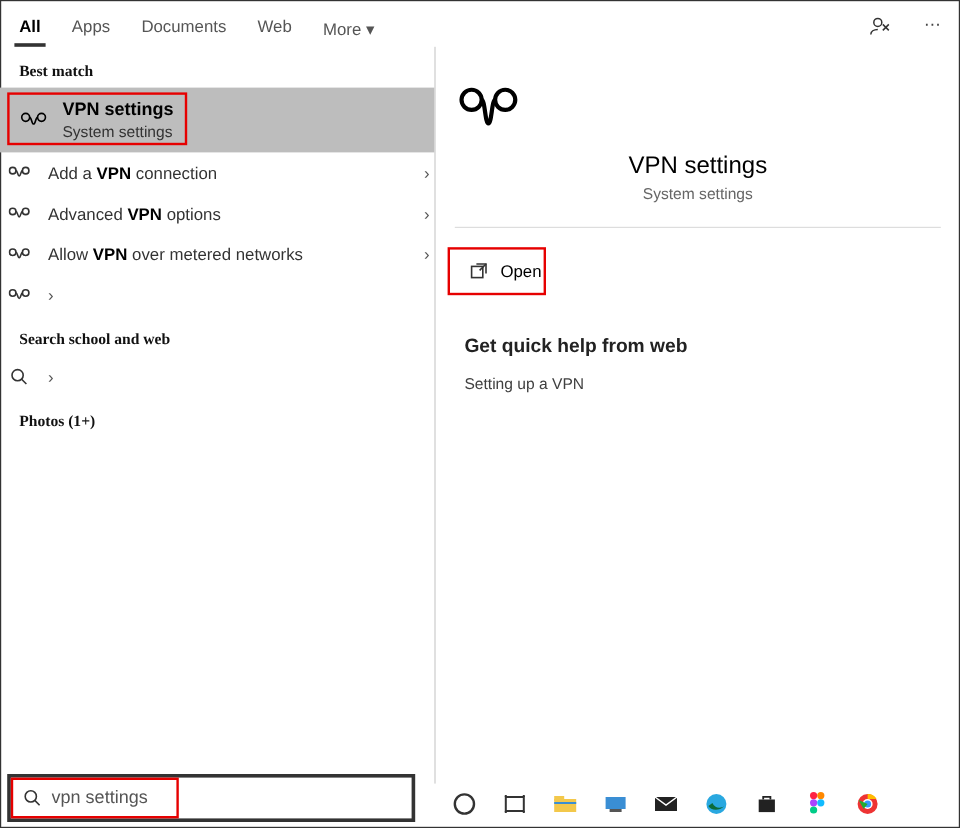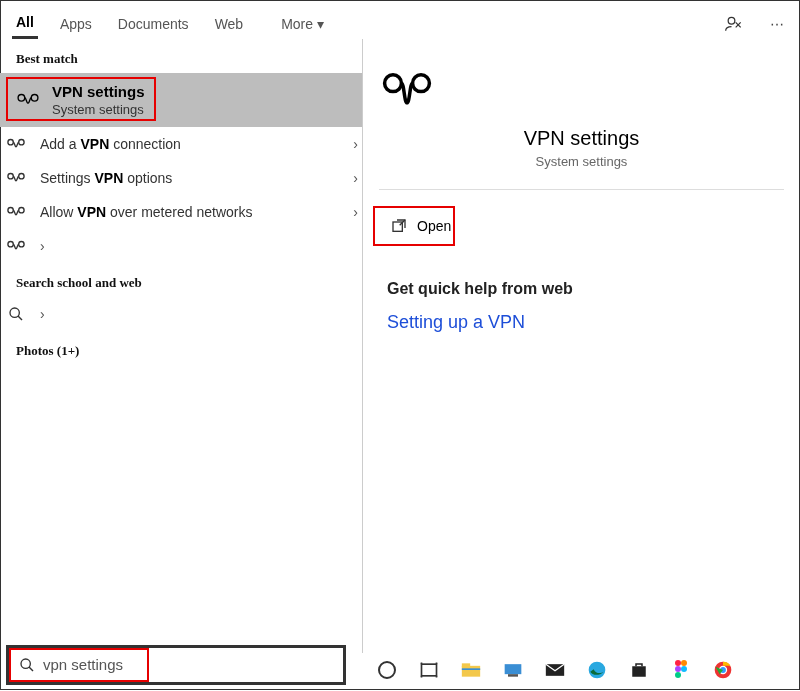--- a/index.html
+++ b/index.html
@@ -1,21 +1,21 @@
 <!DOCTYPE html>
 <html><head>
 <meta charset="utf-8">
 <style>
   * { box-sizing: border-box; margin: 0; padding: 0; font-family: "Segoe UI", Arial, sans-serif; }
   body { width: 800px; height: 691px; background: #fff; position: relative; overflow: hidden; }
   .border { border: 1px solid #333; width: 800px; height: 690px; position: absolute; top:0; left:0;}
-  .tabs { display: flex; align-items: center; padding: 8px 12px 0 12px; gap: 18px; font-size: 14px; color: #555; }
+  .tabs { display: flex; padding: 8px 12px 0 12px; gap: 18px; font-size: 14px; color: #555; }
   .tab { padding: 6px 4px; cursor: pointer; }
   .tab.active { font-weight: 600; color: #000; border-bottom: 3px solid #333; }
-  .tab-more { display:flex; align-items:center; gap:4px;margin-left:12px;}
+  .tab-more { display:flex; align-items:center; gap:4px;}
   .spacer { flex: 1; }
   .header-icon { color:#444; padding:4px; }
   .panels { display: flex; height: 614px; }
   .left { width: 362px; border-right: none; }
   .right { flex: 1; border-left: 1px solid #ccc; margin-top:0; padding-top:0; position: relative;}
   .heading { font-size: 13px; font-weight: 600; padding: 12px 16px 6px 16px; color: #111; font-family: Liberation Serif, serif; }
   .best-row { display:flex; align-items:center; padding:10px 16px; background:#bdbdbd; gap:12px; position:relative;}
   .best-row .text1 { font-size:15px; font-weight:600; color:#000;}
   .best-row .text2 { font-size:13px; color:#333; margin-top:2px;}
   .best-redbox { position:absolute; left:6px; top:4px; width:150px; height:44px; border:2px solid #e60000; pointer-events:none;}
@@ -27,21 +27,21 @@
   .item-row .label .suffix { color:#777; }
   .chev { color:#555; font-size:14px; }
   .search-icon-small { width:24px; display:flex; justify-content:center; }
   .preview { text-align:center; padding:30px 0 20px 0; border-bottom:1px solid #ddd; margin:0 16px;}
   .preview .big-icon { margin:0 auto 10px auto; }
   .preview .title { font-size:20px; font-weight:400; color:#000; margin-top:8px;}
   .preview .sub { font-size:13px; color:#666; margin-top:4px;}
   .open-row { display:flex; align-items:center; gap:10px; padding:10px 16px; margin:16px 10px 4px 10px; border:2px solid #e60000; width:82px; font-size:14px;}
   .open-row .oicon { color:#333; }
   .help-heading { font-size:16px; font-weight:600; padding:30px 24px 6px 24px; color:#222;}
-  .help-link { font-size:18px; padding:8px 24px; color:#1d4ed8;}
+  .help-link { font-size:13px; padding:8px 24px; color:#404040;}
   .taskbar { position:absolute; bottom:0; left:0; right:0; height:49px; display:flex; align-items:center;}
   .searchbox { width:340px; height:40px; margin:0 0 4px 6px; border:3px solid #333; display:flex; align-items:center; background:#fff;}
   .searchbox-inner { border:2px solid #e60000; height:100%; flex:0 0 140px; display:flex; align-items:center; padding:0 8px; gap:8px;}
   .searchbox-rest { flex:1; }
   .searchbox input { border:none; outline:none; font-size:15px; width:100%; color:#555; background:transparent;}
   .tbar-icons { flex:1; display:flex; align-items:center; gap:20px; padding-left:30px; padding-top:6px;}
   .tbar-icon { width:22px; height:22px; display:flex; align-items:center; justify-content:center; font-size:18px;}
   .circle { width:18px; height:18px; border:2px solid #333; border-radius:50%; }
   svg { display:block; }
 </style>
@@ -102,21 +102,21 @@
       <div class="chev">›</div>
     </div>
     <div class="item-row">
       <div class="vpn-icon small">
           <svg viewBox="0 0 40 24" fill="none" stroke="#333" stroke-width="3">
             <circle cx="8" cy="8" r="6"></circle>
             <circle cx="32" cy="8" r="6"></circle>
             <path d="M14 8c3 0 3 10 6 10s3-10 6-10"></path>
           </svg>
         </div>
-      <div class="label"><span>Settings </span><b>VPN</b><span> options</span></div>
+      <div class="label"><span>Advanced </span><b>VPN</b><span> options</span></div>
       <div class="chev">›</div>
     </div>
     <div class="item-row">
       <div class="vpn-icon small">
           <svg viewBox="0 0 40 24" fill="none" stroke="#333" stroke-width="3">
             <circle cx="8" cy="8" r="6"></circle>
             <circle cx="32" cy="8" r="6"></circle>
             <path d="M14 8c3 0 3 10 6 10s3-10 6-10"></path>
           </svg>
         </div>

